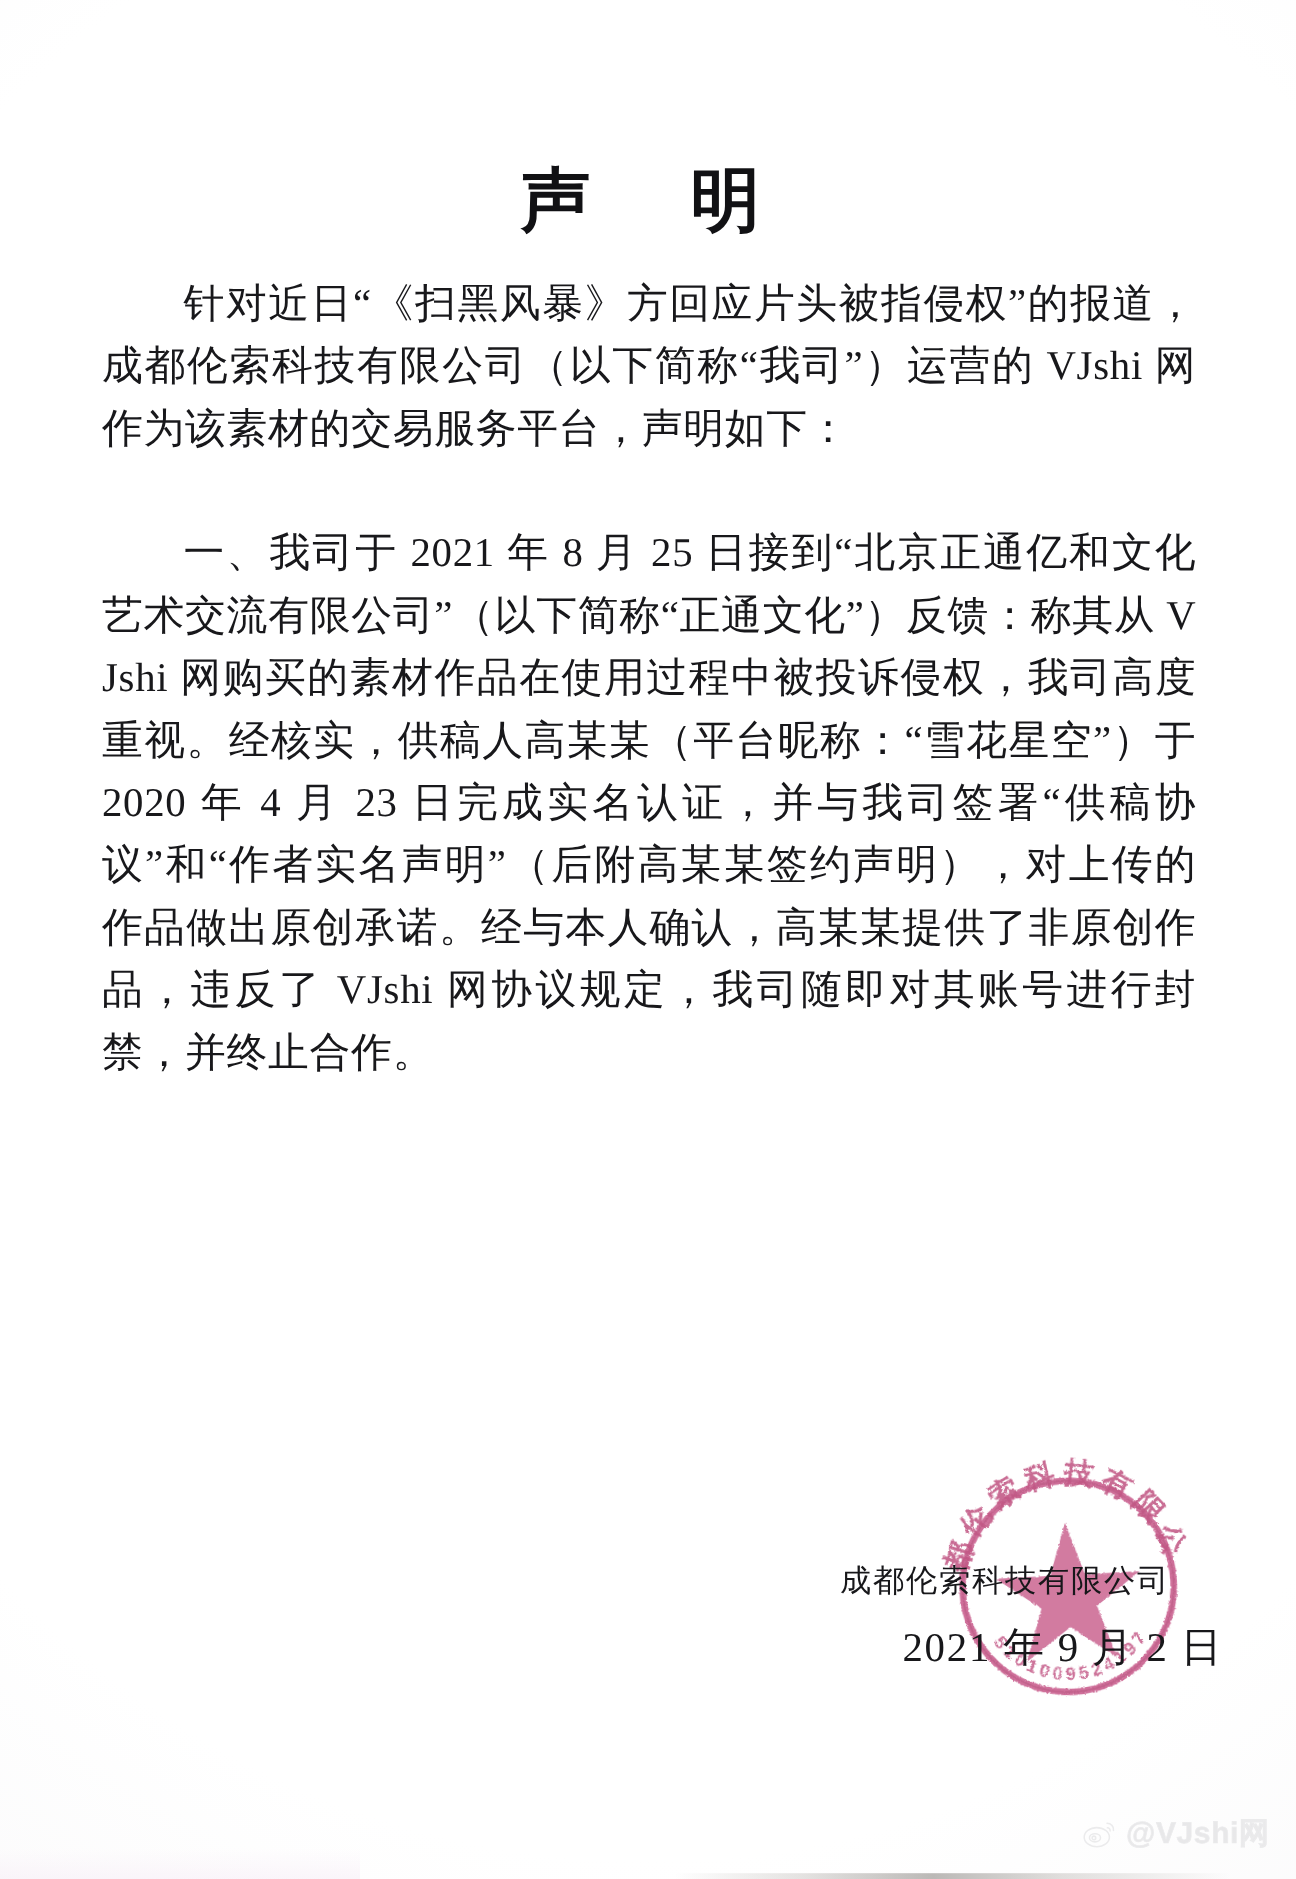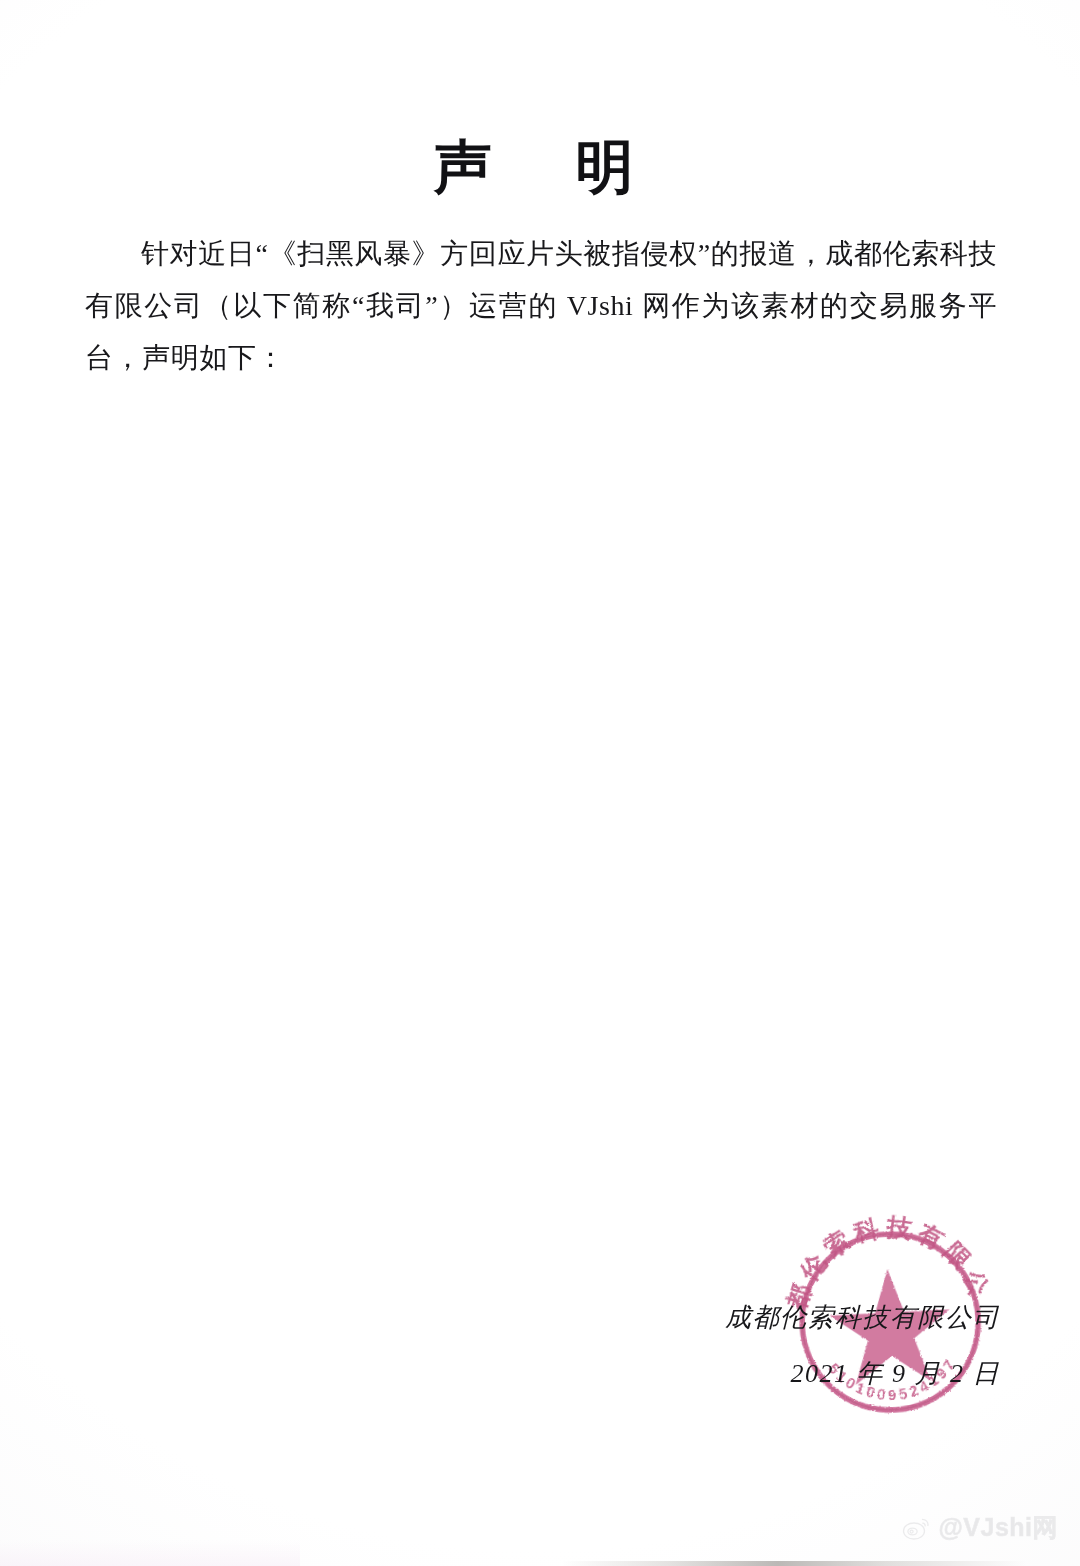--- a/index.html
+++ b/index.html
@@ -60,51 +60,50 @@
   }
 
   #body-col {
     position: absolute;
     left: 85px;
     top: 228px;
     width: 912px;
   }
 
   .para {
-    font-size: 28px;
+    font-size: 34px;
     line-height: 52px;
     text-align: justify;
     text-justify: inter-character;
     letter-spacing: 0.6px;
     margin: 0 0 52px 0;
     color: #18181b;
     text-indent: 2em;
     word-break: break-all;
   }
   .para:last-child { margin-bottom: 0; }
 
   
   #sign-block {
     position: absolute;
     right: 80px;
     top: 1288px;
     width: 300px;
-    text-align: right;
+    text-align: left;
     z-index: 3;
-    font-style: italic;
   }
   .sign-line {
     font-size: 26px;
     line-height: 60px;
     letter-spacing: 1.5px;
     color: #17171a;
     white-space: nowrap;
   }
   .sign-date {
-    font-size: 26px;
+    font-size: 34px;
     line-height: 52px;
     letter-spacing: 1.5px;
     color: #17171a;
     white-space: nowrap;
     padding-left: 52px;
   }
 
   
   #seal {
     position: absolute;
@@ -143,20 +142,21 @@
 <body>
 
 <div id="page">
 
   <div id="paper-tone"></div>
 
   <h1 class="doc-title">声　明</h1>
 
   <div id="body-col">
     <p class="para">针对近日“《扫黑风暴》方回应片头被指侵权”的报道，成都伦索科技有限公司（以下简称“我司”）运营的 VJshi 网作为该素材的交易服务平台，声明如下：</p>
+    <p class="para">一、我司于 2021 年 8 月 25 日接到“北京正通亿和文化艺术交流有限公司”（以下简称“正通文化”）反馈：称其从 VJshi 网购买的素材作品在使用过程中被投诉侵权，我司高度重视。经核实，供稿人高某某（平台昵称：“雪花星空”）于 2020 年 4 月 23 日完成实名认证，并与我司签署“供稿协议”和“作者实名声明”（后附高某某签约声明），对上传的作品做出原创承诺。经与本人确认，高某某提供了非原创作品，违反了 VJshi 网协议规定，我司随即对其账号进行封禁，并终止合作。</p>
   </div>
 
   <div id="seal">
     <svg viewBox="0 0 220 210" xmlns="http://www.w3.org/2000/svg">
       <defs>
         <path id="ringTop" d="M 24,108 A 86,86 0 0 1 196,108"></path>
         <path id="ringBot" d="M 32,108 A 78,78 0 0 0 188,108"></path>
         <filter id="inkRough" x="-20%" y="-20%" width="140%" height="140%">
           <feTurbulence type="fractalNoise" baseFrequency="0.65" numOctaves="3" seed="7" result="n"></feTurbulence>
           <feDisplacementMap in="SourceGraphic" in2="n" scale="2.6" xChannelSelector="R" yChannelSelector="G"></feDisplacementMap>

